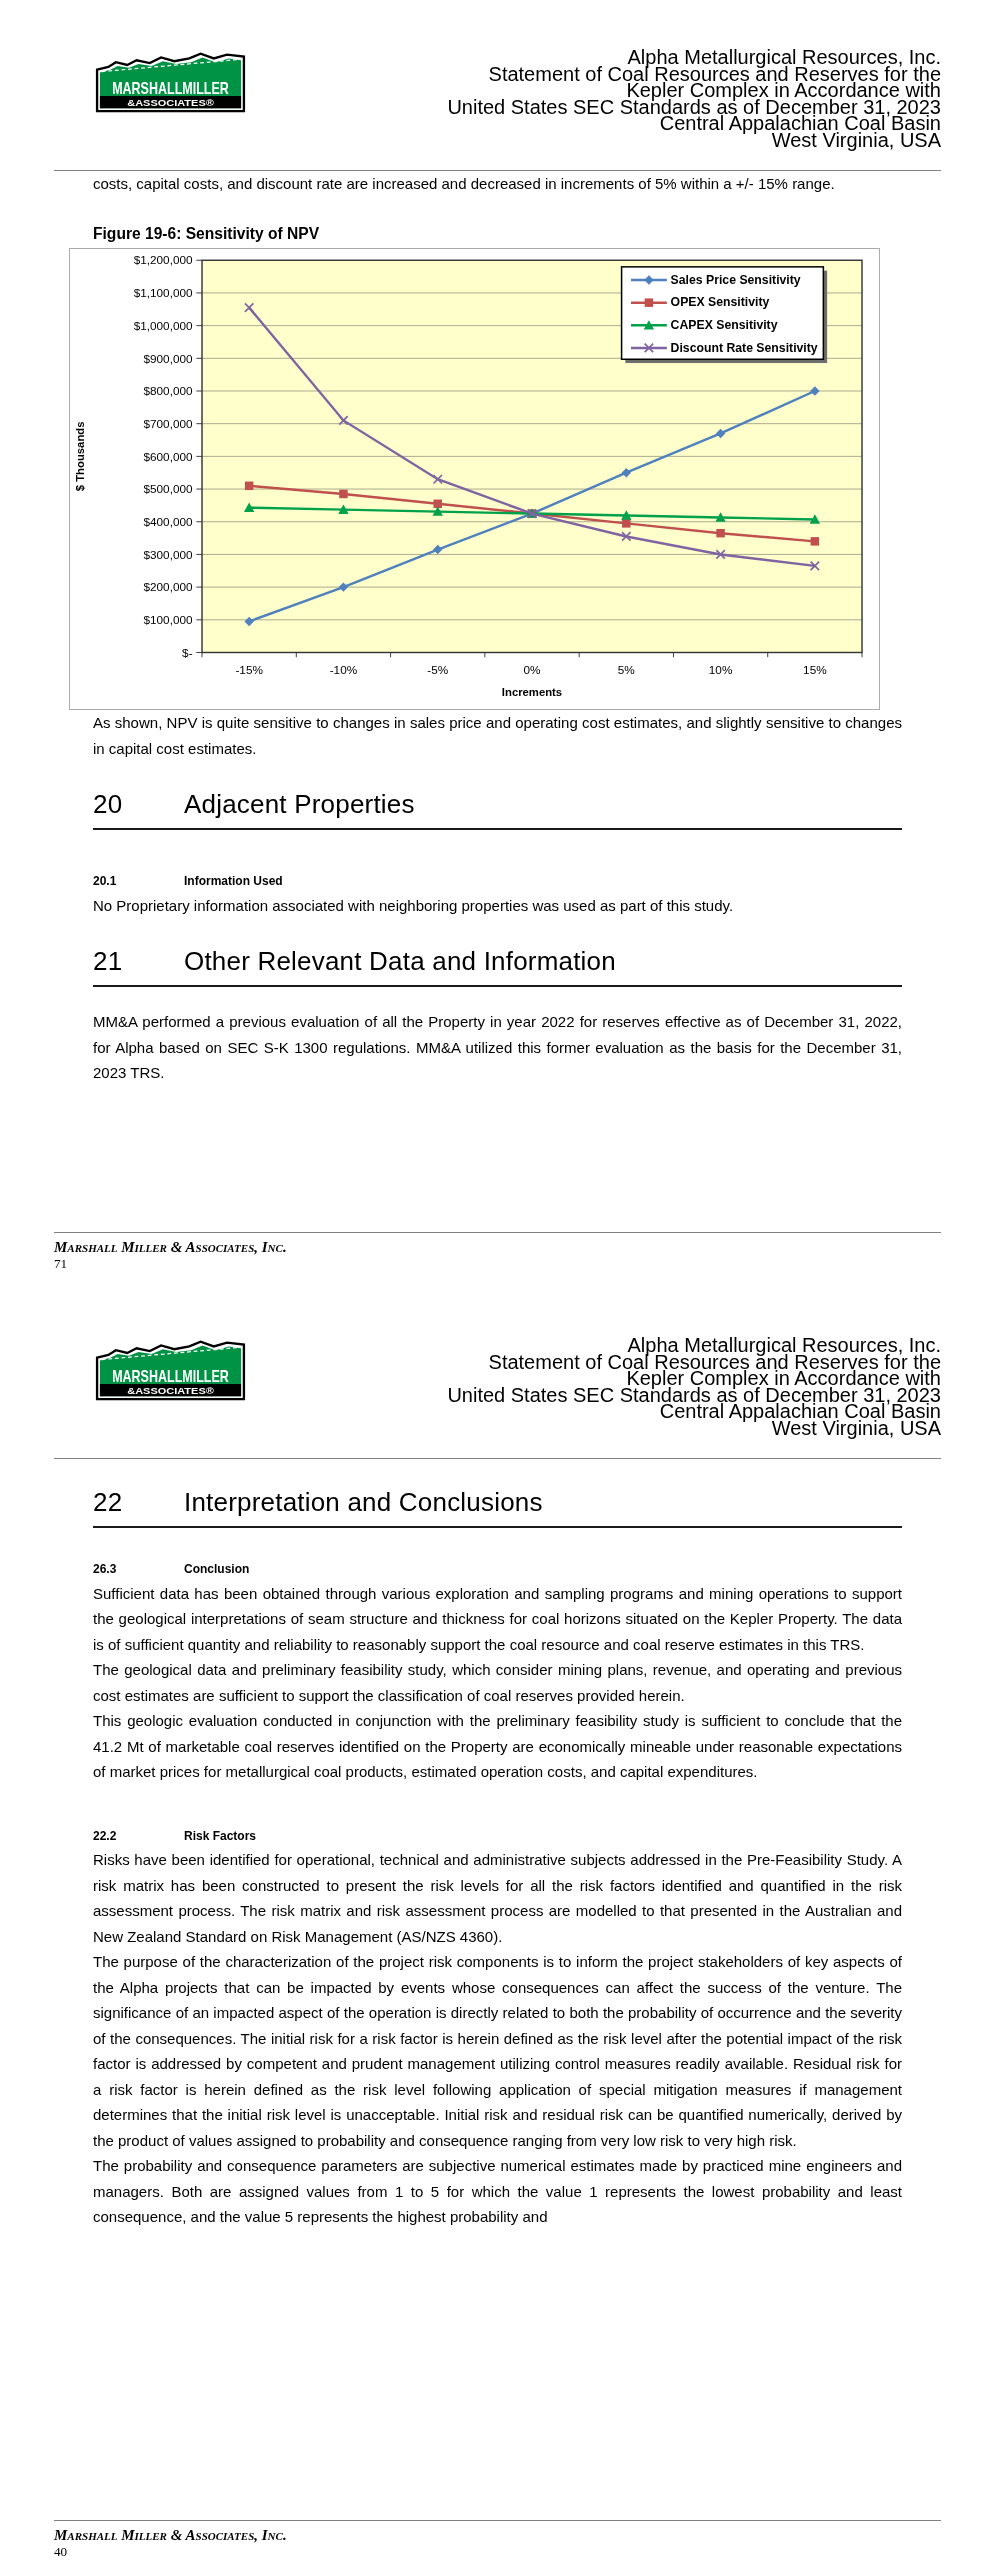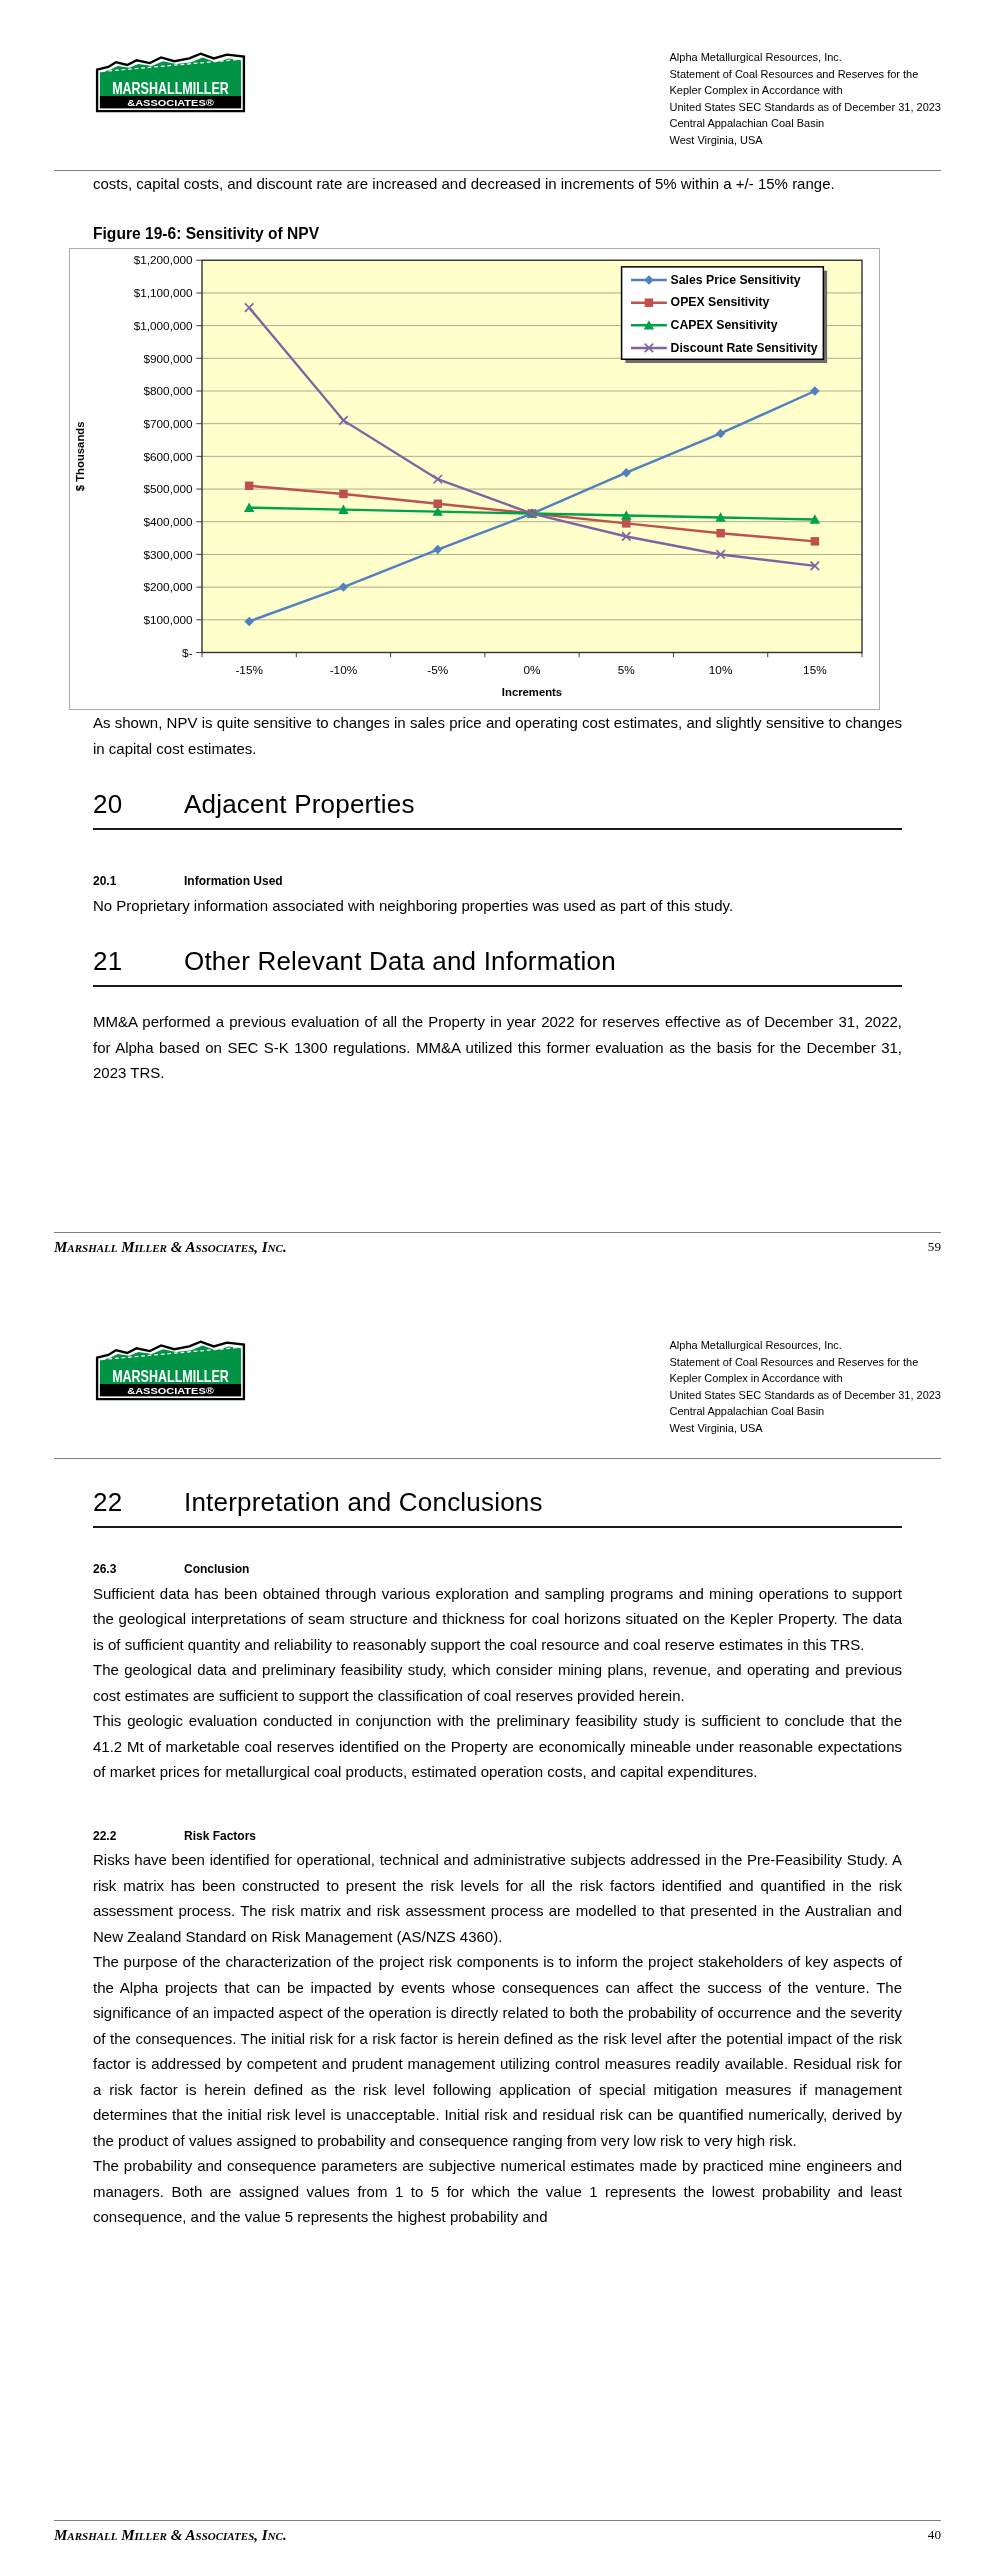--- a/index.html
+++ b/index.html
@@ -1,37 +1,37 @@
 <!DOCTYPE html>
 <html style="font-size:15px"><head>
 <meta charset="utf-8">
 <style>
   html,body{margin:0;padding:0;background:#ffffff;}
   .doc{width:995px;font-family:"Liberation Sans",sans-serif;color:#000;}
   .page{position:relative;width:995px;height:1288px;box-sizing:border-box;padding:0 54px;overflow:hidden;background:#fff;}
   .page-header{display:flex;justify-content:space-between;align-items:flex-start;padding-top:49px;height:106px;}
   .logo{width:151px;height:64px;margin-left:41px;flex:0 0 auto;}
-  .addr{font-size:11px;line-height:16.6px;}
+  .addr{text-align:right;font-size:20px;line-height:16.6px;}
   .rule-gray{border:none;border-top:1.9px solid #808080;margin:15px 0 0 0;}
   .content{margin:0 39px;}
   p.body{font-size:15px;line-height:25.5px;text-align:justify;margin:0;}
   .p-costs{margin-top:22px;}
   .fig-caption{margin-top:27px;text-align:left;font-weight:bold;font-size:15.6px;line-height:19px;}
   .chart-wrap{margin:5.7px 0 0 -24.5px;width:811px;height:462px;}
   .chart-wrap svg{display:block;width:811px;height:462px;font-family:"Liberation Sans",sans-serif;}
   .p-npv{margin-top:28px;}
   h1.sec{display:flex;margin:24.5px 0 0 0;font-size:26px;font-weight:400;line-height:36px;border-bottom:2.8px solid #1a1a1a;padding-bottom:6.6px;letter-spacing:0.2px;}
   h1.sec .num{flex:0 0 91px;}
   h2.sub{display:flex;margin:40px 0 0 0;font-size:12px;font-weight:700;line-height:22.6px;}
   h2.sub .num{flex:0 0 91px;}
   .after-h{margin-top:19px;}
   .after-p{margin-top:20px;}
   .page-footer{position:absolute;left:54px;right:54px;top:1232px;}
   .footer-line{border:none;border-top:1.9px solid #808080;margin:0 0 5.7px 0;}
-  .footer-row{display:flex;justify-content:space-between;align-items:center;}
+  .footer-row{display:flex;justify-content:space-between;align-items:flex-start;flex-direction:column;}
   .brand{font-family:"Liberation Serif",serif;font-style:italic;font-weight:bold;font-variant:small-caps;font-size:15px;}
   .pagenum{font-family:"Liberation Serif",serif;font-size:13.2px;}
 </style>
 </head>
 <body>
 
 <div class="doc">
 
   <section class="page">
     <header class="page-header">
@@ -188,21 +188,21 @@
         <span class="num">21</span>
         <span>Other Relevant Data and Information</span>
       </h1>
       <p class="body after-h" style="margin-top:22px;">MM&amp;A performed a previous evaluation of all the Property in year 2022 for reserves effective as of December 31, 2022, for Alpha based on SEC S-K 1300 regulations.  MM&amp;A utilized this former evaluation as the basis for the December 31, 2023 TRS.</p>
     </div>
 
     <footer class="page-footer">
       <hr class="footer-line">
       <div class="footer-row">
         <span class="brand">Marshall Miller &amp; Associates, Inc.</span>
-        <span class="pagenum">59</span>
+        <span class="pagenum">71</span>
       </div>
     </footer>
   </section>
 
   <section class="page">
     <header class="page-header">
       <svg class="logo" viewBox="0 0 160 68">
         <polygon points="2,22 14,19 22,14 34,17 44,12 58,15 70,9 84,13 100,10 112,5 126,10 140,6 158,8 158,66 2,66" fill="#ffffff" stroke="#000000" stroke-width="2.5"></polygon>
         <polygon points="5,25 16,22 24,18 36,20 46,16 60,18 72,13 86,16 102,14 114,9 128,14 142,10 155,12 155,63 5,63" fill="#009345"></polygon>
         <path d="M7,24 L154,11" stroke="#ffffff" stroke-width="1.3" stroke-dasharray="4 3" fill="none"></path>

